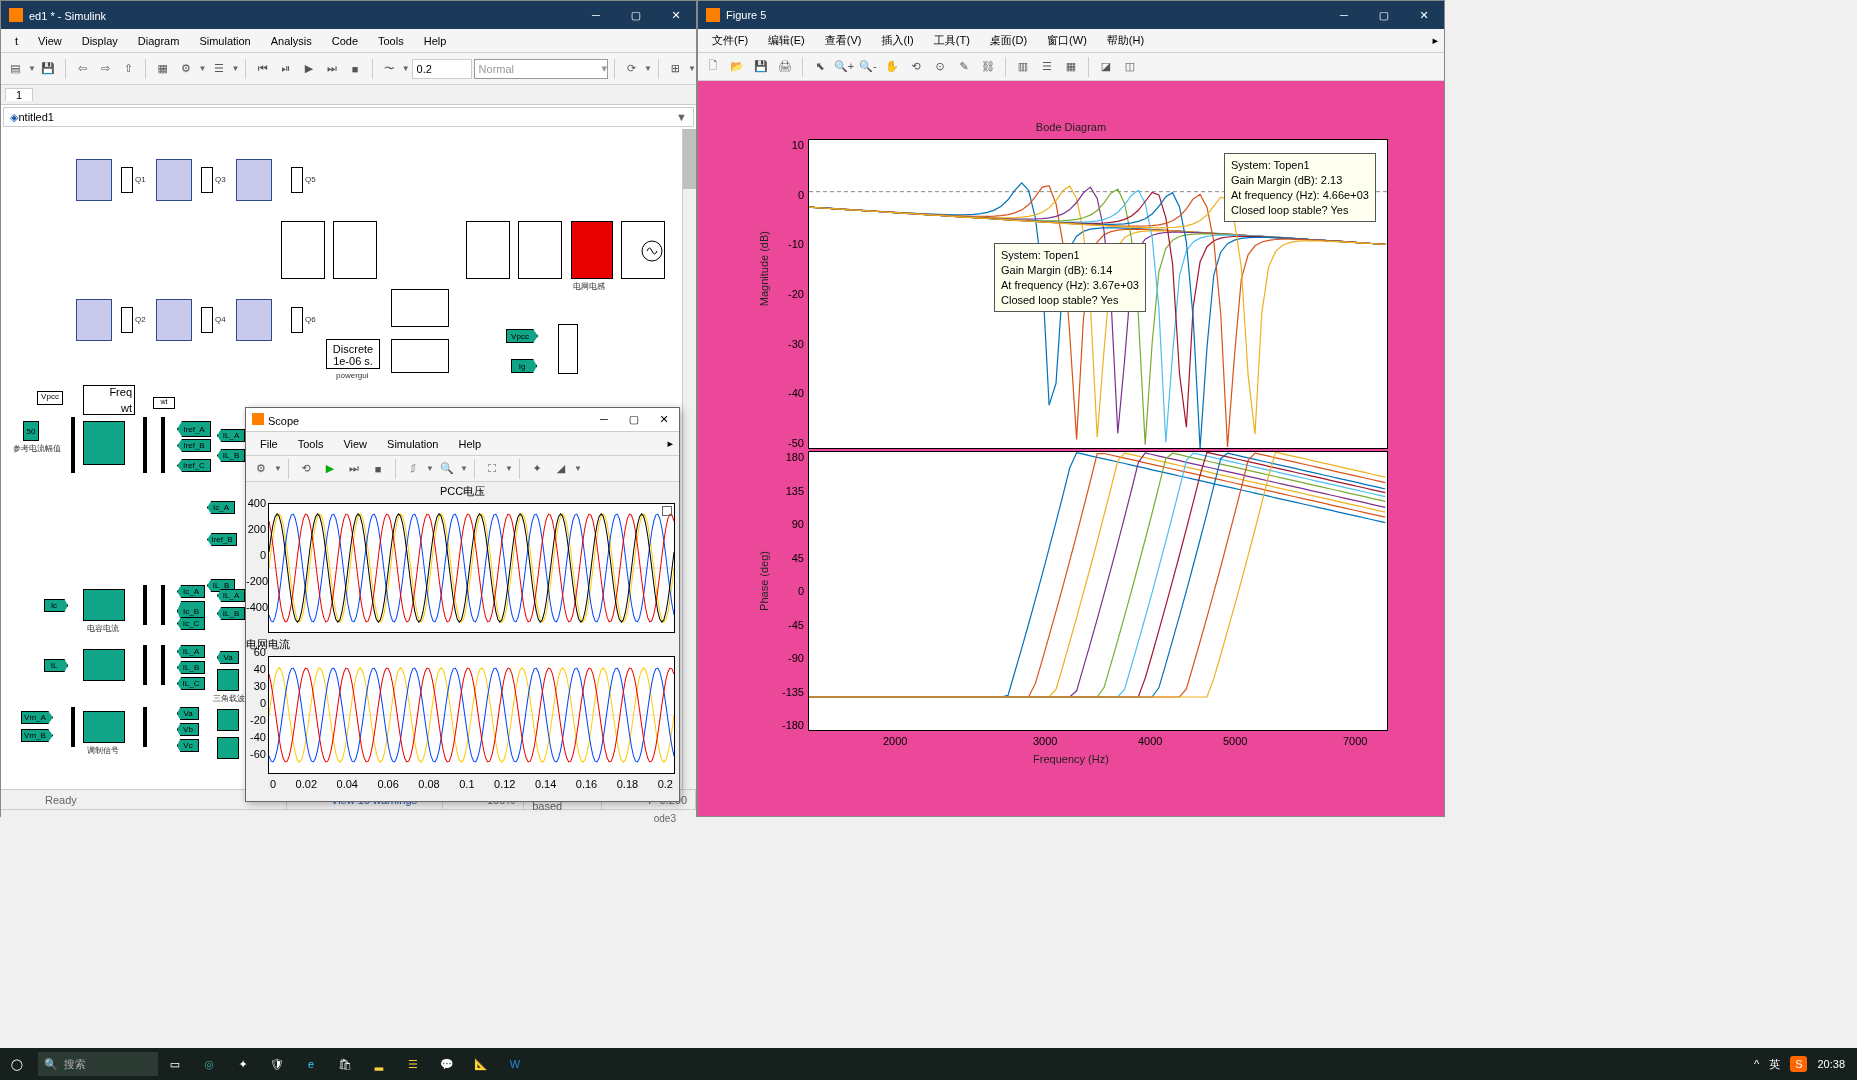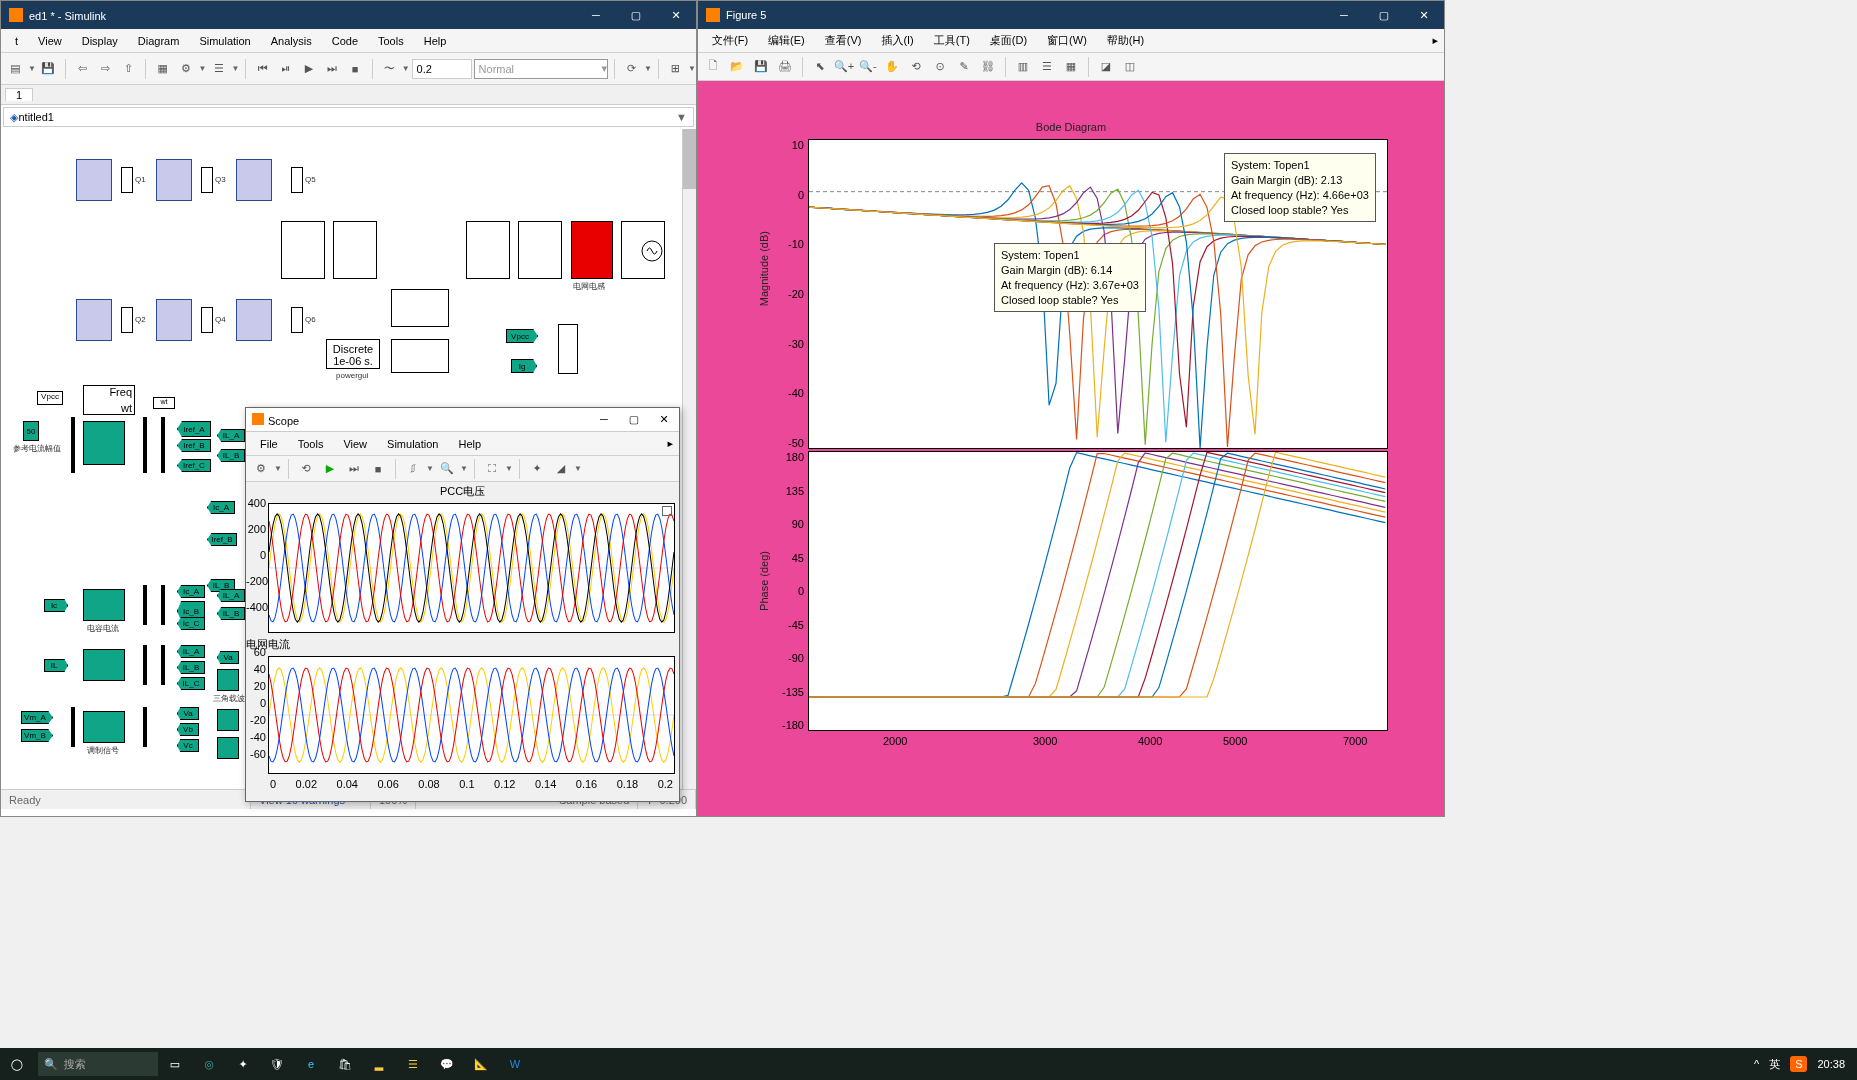--- a/index.html
+++ b/index.html
@@ -31,21 +31,21 @@
 .block { position: absolute; border: 1px solid #2b4a8b; background: #c9c9ec; }
 .rblock { position: absolute; border: 1px solid #000; background: #fff; }
 .redblock { position: absolute; border: 1px solid #000; background: #e80000; }
 .tag { position: absolute; background: #0fa586; border: 1px solid #000; font-size: 8px; display: flex; align-items: center; justify-content: center; clip-path: polygon(0 0, 85% 0, 100% 50%, 85% 100%, 0 100%); padding-right: 4px; }
 .tagL { clip-path: polygon(15% 0, 100% 0, 100% 100%, 15% 100%, 0 50%); padding-left: 4px; }
 .mux { position: absolute; background: #000; width: 4px; }
 .gblock { position: absolute; background: #0fa586; border: 1px solid #000; }
 .lbl { position: absolute; font-size: 8px; color: #333; }
 
 .statusbar { height: 20px; background: #f0f0f0; border-top: 1px solid #ccc; display: flex; align-items: center; font-size: 10px; color: #666; }
-.statusbar .cell { border-right: 1px solid #ccc; padding: 0 8px; height: 100%; display: flex; align-items: center; }
+.statusbar .cell { border-right: 1px solid #ccc; padding: 0 8px; height: 100%; display: flex; align-items: center; margin-left: 36px; }
 
 #scope-window { position: absolute; left: 245px; top: 407px; width: 435px; height: 395px; background: #f0f0f0; border: 1px solid #666; box-shadow: 2px 2px 8px rgba(0,0,0,.3); z-index: 5; }
 .scope-title { background: #fff; height: 24px; display: flex; align-items: center; padding-left: 6px; border-bottom: 1px solid #ccc; justify-content: space-between; }
 .scope-canvas { background: #fff; margin: 4px; height: 150px; border: 1px solid #000; position: relative; overflow: hidden; }
 
 .fig-area { position: relative; background: #ec4899; height: 735px; }
 .plot { position: absolute; background: #fff; border: 1px solid #000; }
 .axislabel { position: absolute; font-size: 11px; color: #222; }
 .ylabel { writing-mode: vertical-rl; transform: rotate(180deg); }
 .datatip { position: absolute; background: #fffff0; border: 1px solid #555; padding: 4px 6px; font-size: 10px; line-height: 1.35; z-index: 3; white-space: nowrap; }
@@ -235,20 +235,21 @@
     </div>
   </div>
 
   <div class="statusbar">
     <div class="cell" style="flex:0 0 250px">Ready</div>
     <div class="cell" style="color:#1e5aa8;flex:0 0 120px">View 16 warnings</div>
     <div class="cell">100%</div>
     <div class="cell" style="margin-left:auto">Sample based</div>
     <div class="cell">T=0.200</div>
   </div>
+  <div style="height:18px;background:#f0f0f0;border-top:1px solid #ccc;text-align:right;padding-right:20px;font-size:10px;color:#666;line-height:18px">ode3</div>
 </div>
 
 <div id="scope-window">
   <div class="scope-title">
     <div><span style="display:inline-block;width:12px;height:12px;background:#ff8000;margin-right:4px"></span><span>Scope</span></div>
     <div style="display:flex">
       <div style="width:30px;text-align:center;cursor:pointer">─</div>
       <div style="width:30px;text-align:center;cursor:pointer">▢</div>
       <div style="width:30px;text-align:center;cursor:pointer">✕</div>
     </div>
@@ -311,21 +312,21 @@
       <g id="sine2">
           <path d="M0 59.0 L2 44.2 L4 30.8 L6 20.2 L8 13.3 L10 11.0 L12 13.3 L14 20.2 L16 30.8 L18 44.2 L20 59.0 L22 73.8 L24 87.2 L26 97.8 L28 104.7 L30 107.0 L32 104.7 L34 97.8 L36 87.2 L38 73.8 L40 59.0 L42 44.2 L44 30.8 L46 20.2 L48 13.3 L50 11.0 L52 13.3 L54 20.2 L56 30.8 L58 44.2 L60 59.0 L62 73.8 L64 87.2 L66 97.8 L68 104.7 L70 107.0 L72 104.7 L74 97.8 L76 87.2 L78 73.8 L80 59.0 L82 44.2 L84 30.8 L86 20.2 L88 13.3 L90 11.0 L92 13.3 L94 20.2 L96 30.8 L98 44.2 L100 59.0 L102 73.8 L104 87.2 L106 97.8 L108 104.7 L110 107.0 L112 104.7 L114 97.8 L116 87.2 L118 73.8 L120 59.0 L122 44.2 L124 30.8 L126 20.2 L128 13.3 L130 11.0 L132 13.3 L134 20.2 L136 30.8 L138 44.2 L140 59.0 L142 73.8 L144 87.2 L146 97.8 L148 104.7 L150 107.0 L152 104.7 L154 97.8 L156 87.2 L158 73.8 L160 59.0 L162 44.2 L164 30.8 L166 20.2 L168 13.3 L170 11.0 L172 13.3 L174 20.2 L176 30.8 L178 44.2 L180 59.0 L182 73.8 L184 87.2 L186 97.8 L188 104.7 L190 107.0 L192 104.7 L194 97.8 L196 87.2 L198 73.8 L200 59.0 L202 44.2 L204 30.8 L206 20.2 L208 13.3 L210 11.0 L212 13.3 L214 20.2 L216 30.8 L218 44.2 L220 59.0 L222 73.8 L224 87.2 L226 97.8 L228 104.7 L230 107.0 L232 104.7 L234 97.8 L236 87.2 L238 73.8 L240 59.0 L242 44.2 L244 30.8 L246 20.2 L248 13.3 L250 11.0 L252 13.3 L254 20.2 L256 30.8 L258 44.2 L260 59.0 L262 73.8 L264 87.2 L266 97.8 L268 104.7 L270 107.0 L272 104.7 L274 97.8 L276 87.2 L278 73.8 L280 59.0 L282 44.2 L284 30.8 L286 20.2 L288 13.3 L290 11.0 L292 13.3 L294 20.2 L296 30.8 L298 44.2 L300 59.0 L302 73.8 L304 87.2 L306 97.8 L308 104.7 L310 107.0 L312 104.7 L314 97.8 L316 87.2 L318 73.8 L320 59.0 L322 44.2 L324 30.8 L326 20.2 L328 13.3 L330 11.0 L332 13.3 L334 20.2 L336 30.8 L338 44.2 L340 59.0 L342 73.8 L344 87.2 L346 97.8 L348 104.7 L350 107.0 L352 104.7 L354 97.8 L356 87.2 L358 73.8 L360 59.0 L362 44.2 L364 30.8 L366 20.2 L368 13.3 L370 11.0 L372 13.3 L374 20.2 L376 30.8 L378 44.2 L380 59.0 L382 73.8 L384 87.2 L386 97.8 L388 104.7 L390 107.0 L392 104.7 L394 97.8 L396 87.2 L398 73.8 L400 59.0 " stroke="#ffcc00" fill="none" stroke-width="1"></path>
           <path d="M0 100.6 L2 106.0 L4 106.7 L6 102.8 L8 94.7 L10 83.0 L12 69.0 L14 54.0 L16 39.5 L18 26.9 L20 17.4 L22 12.0 L24 11.3 L26 15.2 L28 23.3 L30 35.0 L32 49.0 L34 64.0 L36 78.5 L38 91.1 L40 100.6 L42 106.0 L44 106.7 L46 102.8 L48 94.7 L50 83.0 L52 69.0 L54 54.0 L56 39.5 L58 26.9 L60 17.4 L62 12.0 L64 11.3 L66 15.2 L68 23.3 L70 35.0 L72 49.0 L74 64.0 L76 78.5 L78 91.1 L80 100.6 L82 106.0 L84 106.7 L86 102.8 L88 94.7 L90 83.0 L92 69.0 L94 54.0 L96 39.5 L98 26.9 L100 17.4 L102 12.0 L104 11.3 L106 15.2 L108 23.3 L110 35.0 L112 49.0 L114 64.0 L116 78.5 L118 91.1 L120 100.6 L122 106.0 L124 106.7 L126 102.8 L128 94.7 L130 83.0 L132 69.0 L134 54.0 L136 39.5 L138 26.9 L140 17.4 L142 12.0 L144 11.3 L146 15.2 L148 23.3 L150 35.0 L152 49.0 L154 64.0 L156 78.5 L158 91.1 L160 100.6 L162 106.0 L164 106.7 L166 102.8 L168 94.7 L170 83.0 L172 69.0 L174 54.0 L176 39.5 L178 26.9 L180 17.4 L182 12.0 L184 11.3 L186 15.2 L188 23.3 L190 35.0 L192 49.0 L194 64.0 L196 78.5 L198 91.1 L200 100.6 L202 106.0 L204 106.7 L206 102.8 L208 94.7 L210 83.0 L212 69.0 L214 54.0 L216 39.5 L218 26.9 L220 17.4 L222 12.0 L224 11.3 L226 15.2 L228 23.3 L230 35.0 L232 49.0 L234 64.0 L236 78.5 L238 91.1 L240 100.6 L242 106.0 L244 106.7 L246 102.8 L248 94.7 L250 83.0 L252 69.0 L254 54.0 L256 39.5 L258 26.9 L260 17.4 L262 12.0 L264 11.3 L266 15.2 L268 23.3 L270 35.0 L272 49.0 L274 64.0 L276 78.5 L278 91.1 L280 100.6 L282 106.0 L284 106.7 L286 102.8 L288 94.7 L290 83.0 L292 69.0 L294 54.0 L296 39.5 L298 26.9 L300 17.4 L302 12.0 L304 11.3 L306 15.2 L308 23.3 L310 35.0 L312 49.0 L314 64.0 L316 78.5 L318 91.1 L320 100.6 L322 106.0 L324 106.7 L326 102.8 L328 94.7 L330 83.0 L332 69.0 L334 54.0 L336 39.5 L338 26.9 L340 17.4 L342 12.0 L344 11.3 L346 15.2 L348 23.3 L350 35.0 L352 49.0 L354 64.0 L356 78.5 L358 91.1 L360 100.6 L362 106.0 L364 106.7 L366 102.8 L368 94.7 L370 83.0 L372 69.0 L374 54.0 L376 39.5 L378 26.9 L380 17.4 L382 12.0 L384 11.3 L386 15.2 L388 23.3 L390 35.0 L392 49.0 L394 64.0 L396 78.5 L398 91.1 L400 100.6 " stroke="#0044ff" fill="none" stroke-width="1"></path>
           <path d="M0 17.4 L2 26.9 L4 39.5 L6 54.0 L8 69.0 L10 83.0 L12 94.7 L14 102.8 L16 106.7 L18 106.0 L20 100.6 L22 91.1 L24 78.5 L26 64.0 L28 49.0 L30 35.0 L32 23.3 L34 15.2 L36 11.3 L38 12.0 L40 17.4 L42 26.9 L44 39.5 L46 54.0 L48 69.0 L50 83.0 L52 94.7 L54 102.8 L56 106.7 L58 106.0 L60 100.6 L62 91.1 L64 78.5 L66 64.0 L68 49.0 L70 35.0 L72 23.3 L74 15.2 L76 11.3 L78 12.0 L80 17.4 L82 26.9 L84 39.5 L86 54.0 L88 69.0 L90 83.0 L92 94.7 L94 102.8 L96 106.7 L98 106.0 L100 100.6 L102 91.1 L104 78.5 L106 64.0 L108 49.0 L110 35.0 L112 23.3 L114 15.2 L116 11.3 L118 12.0 L120 17.4 L122 26.9 L124 39.5 L126 54.0 L128 69.0 L130 83.0 L132 94.7 L134 102.8 L136 106.7 L138 106.0 L140 100.6 L142 91.1 L144 78.5 L146 64.0 L148 49.0 L150 35.0 L152 23.3 L154 15.2 L156 11.3 L158 12.0 L160 17.4 L162 26.9 L164 39.5 L166 54.0 L168 69.0 L170 83.0 L172 94.7 L174 102.8 L176 106.7 L178 106.0 L180 100.6 L182 91.1 L184 78.5 L186 64.0 L188 49.0 L190 35.0 L192 23.3 L194 15.2 L196 11.3 L198 12.0 L200 17.4 L202 26.9 L204 39.5 L206 54.0 L208 69.0 L210 83.0 L212 94.7 L214 102.8 L216 106.7 L218 106.0 L220 100.6 L222 91.1 L224 78.5 L226 64.0 L228 49.0 L230 35.0 L232 23.3 L234 15.2 L236 11.3 L238 12.0 L240 17.4 L242 26.9 L244 39.5 L246 54.0 L248 69.0 L250 83.0 L252 94.7 L254 102.8 L256 106.7 L258 106.0 L260 100.6 L262 91.1 L264 78.5 L266 64.0 L268 49.0 L270 35.0 L272 23.3 L274 15.2 L276 11.3 L278 12.0 L280 17.4 L282 26.9 L284 39.5 L286 54.0 L288 69.0 L290 83.0 L292 94.7 L294 102.8 L296 106.7 L298 106.0 L300 100.6 L302 91.1 L304 78.5 L306 64.0 L308 49.0 L310 35.0 L312 23.3 L314 15.2 L316 11.3 L318 12.0 L320 17.4 L322 26.9 L324 39.5 L326 54.0 L328 69.0 L330 83.0 L332 94.7 L334 102.8 L336 106.7 L338 106.0 L340 100.6 L342 91.1 L344 78.5 L346 64.0 L348 49.0 L350 35.0 L352 23.3 L354 15.2 L356 11.3 L358 12.0 L360 17.4 L362 26.9 L364 39.5 L366 54.0 L368 69.0 L370 83.0 L372 94.7 L374 102.8 L376 106.7 L378 106.0 L380 100.6 L382 91.1 L384 78.5 L386 64.0 L388 49.0 L390 35.0 L392 23.3 L394 15.2 L396 11.3 L398 12.0 L400 17.4 " stroke="#ee0000" fill="none" stroke-width="1"></path>
         </g>
     </svg>
   </div>
   <div style="position:absolute;left:0;top:236px;width:20px;font-size:8px;text-align:right;line-height:17px">
     <div>60</div>
       <div>40</div>
-      <div>20</div>
+      <div>30</div>
       <div>0</div>
       <div>-20</div>
       <div>-40</div>
       <div>-60</div>
   </div>
   <div style="display:flex;justify-content:space-between;padding:0 6px 0 24px;font-size:8px">
     <span>0</span>
       <span>0.02</span>
       <span>0.04</span>
       <span>0.06</span>
@@ -454,20 +455,21 @@
         <span>-180</span>
     </div>
 
     <div style="position:absolute;left:110px;top:654px;width:580px;display:flex;font-size:10px">
       <span style="position:absolute;left:75px">2000</span>
       <span style="position:absolute;left:225px">3000</span>
       <span style="position:absolute;left:330px">4000</span>
       <span style="position:absolute;left:415px">5000</span>
       <span style="position:absolute;left:535px">7000</span>
     </div>
+    <div class="axislabel" style="left:0;right:0;top:672px;text-align:center">Frequency  (Hz)</div>
   </div>
 </div>
 
 <div id="taskbar">
   <div class="taskbtn">◯</div>
   <div class="search">🔍 <span style="margin-left:6px">搜索</span></div>
   <div class="taskbtn">▭</div>
   <div class="taskbtn" style="color:#4aa">◎</div>
   <div class="taskbtn">✦</div>
   <div class="taskbtn">🛡</div>

